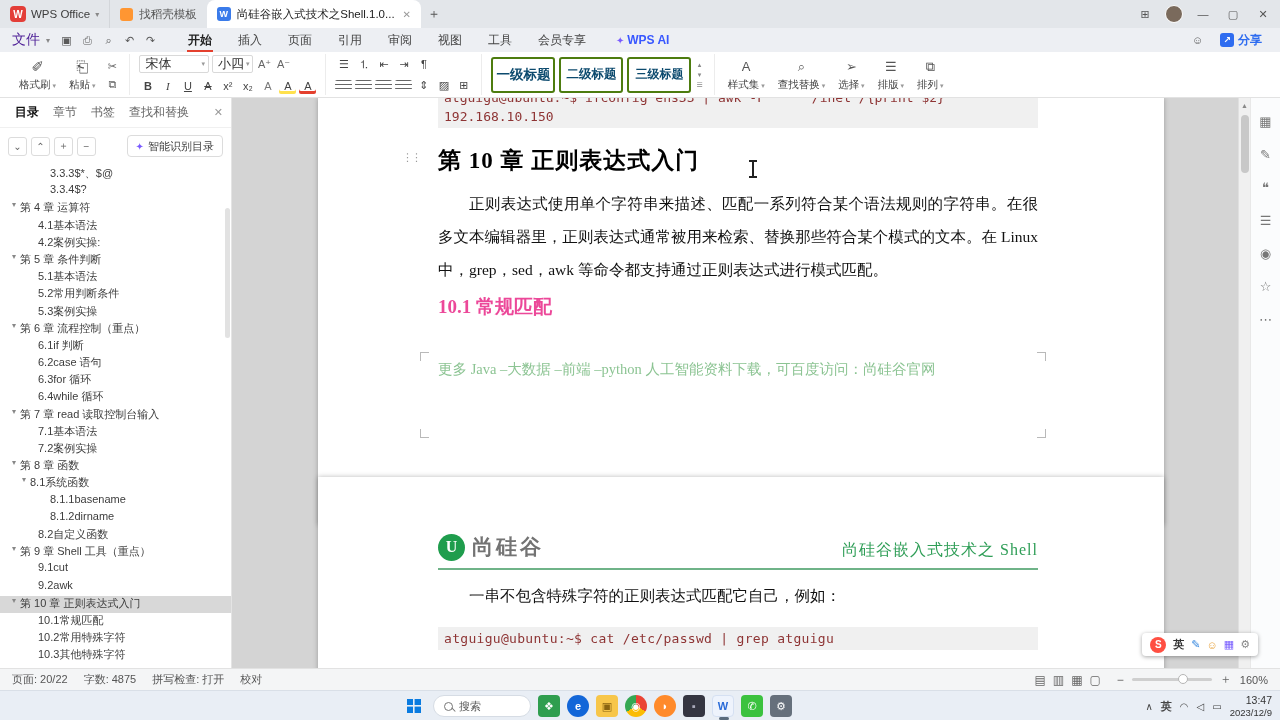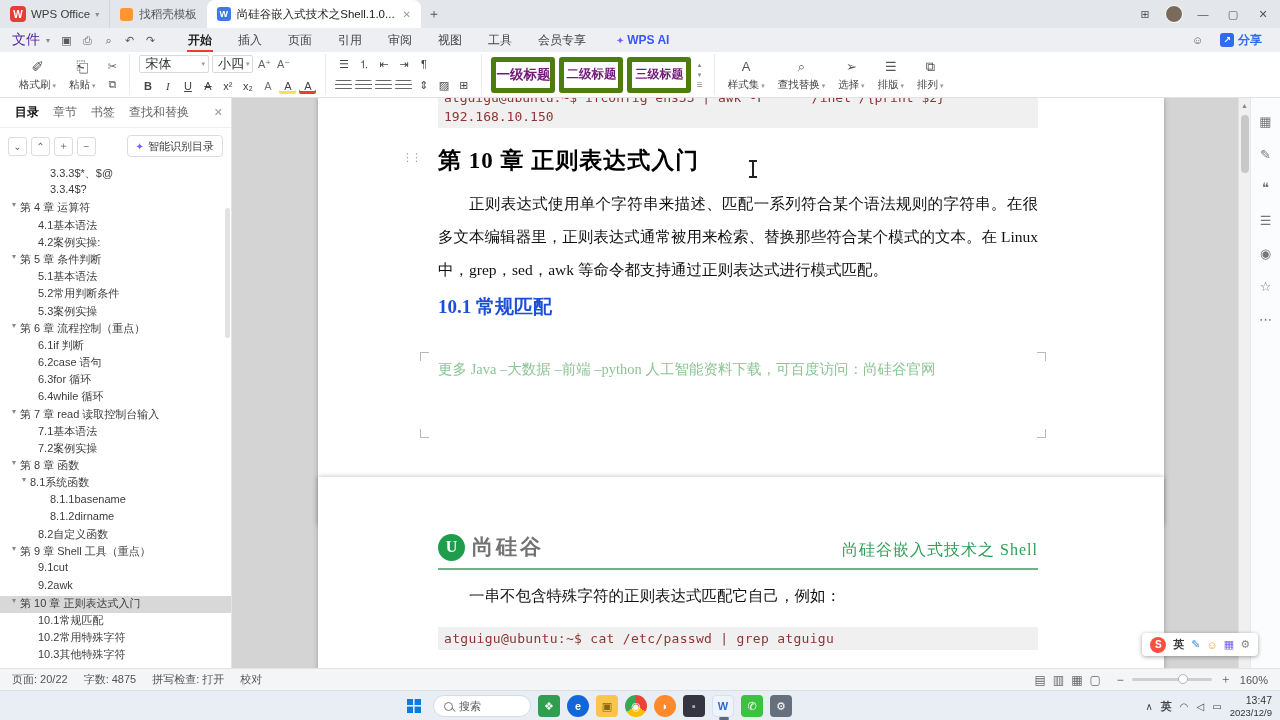--- a/index.html
+++ b/index.html
@@ -58,21 +58,21 @@
 .fb.bold{font-weight:bold}
 .fb.italic{font-style:italic;font-family:"Liberation Serif","DejaVu Serif",serif}
 .fb.underl{text-decoration:underline}
 .fb.strike{text-decoration:line-through}
 .fb.wipe{color:#777}
 .fb.hl{box-shadow:inset 0 -3px 0 #ffe14d}
 .fb.color{box-shadow:inset 0 -3px 0 #e4402e}
 .fb.bars{width:14px;height:10px;background:repeating-linear-gradient(to bottom,#666 0 1.3px,transparent 1.3px 3.9px)}
 .g-styles{align-items:center;gap:3px}
 .gallery{display:flex;gap:4px;align-items:center}
-.style-card{width:64px;height:36px;border:5px solid #4d7c0f;border-radius:3px;display:grid;place-items:center;background:#fff;color:#701a75}
+.style-card{width:64px;height:36px;border:2px solid #4d7c0f;border-radius:3px;display:grid;place-items:center;background:#fff;color:#0c4a6e}
 .style-card.s1{font-weight:bold;font-size:13.5px}
 .style-card.s2{font-weight:bold;font-size:12.5px}
 .style-card.s3{font-weight:bold;font-size:12px}
 .gal-ctrl{display:flex;flex-direction:column;justify-content:center;gap:2px;color:#888;font-size:7px;padding:0 2px;text-align:center}
 .g-tools{border-right:none}
 .bigbtn.slim .bicon{font-size:13px}
 
 
 .main{flex:1;display:flex;min-height:0}
 .sidebar{width:232px;background:#fff;border-right:1px solid #e4e4e4;display:flex;flex-direction:column;position:relative;flex:0 0 auto}
@@ -101,21 +101,21 @@
 
 .docarea{flex:1;position:relative;background:#d4d4d4;overflow:hidden}
 .page{position:absolute;left:50%;transform:translateX(-50%);width:846px;background:#fff;box-shadow:0 0 5px rgba(0,0,0,.28);padding:0 126px 0 120px}
 .p1{top:0;height:427px;overflow:hidden}
 .p2{top:379px;height:300px;overflow:hidden}
 .codeblock{background:#f0f0f0;padding:2px 6px;font-family:"DejaVu Sans Mono","Liberation Mono",monospace;font-size:13px;line-height:19px;color:#8e3434}
 .p1 .codeblock{margin-top:-12px}
 .h1{margin-top:17px;font-family:"Liberation Serif","DejaVu Serif",serif;font-weight:bold;font-size:23px;color:#000;position:relative;letter-spacing:1px}
 .draghandle{position:absolute;left:-36px;top:6px;color:#9a9a9a;font-size:11px;letter-spacing:-2px;font-weight:normal}
 .bodytext{margin-top:11px;font-family:"Liberation Serif","DejaVu Serif",serif;font-size:15.5px;line-height:33px;text-align:justify;text-indent:2em;color:#111}
-.h2{margin-top:8px;font-family:"Liberation Serif","DejaVu Serif",serif;font-weight:bold;font-size:19px;color:#1d4ed8}
+.h2{margin-top:8px;font-family:"Liberation Serif","DejaVu Serif",serif;font-weight:bold;font-size:19px;color:#ec4899}
 .frame{position:relative;margin-top:32px;height:86px;padding-top:8px}
 .corner{position:absolute;width:9px;height:9px;border:0 solid #b9b9b9}
 .c-tl{left:-18px;top:0;border-left-width:1.5px;border-top-width:1.5px}
 .c-tr{right:-8px;top:0;border-right-width:1.5px;border-top-width:1.5px}
 .c-bl{left:-18px;bottom:0;border-left-width:1.5px;border-bottom-width:1.5px}
 .c-br{right:-8px;bottom:0;border-right-width:1.5px;border-bottom-width:1.5px}
 .wm{color:#8cc493;font-family:"Liberation Serif","DejaVu Serif",serif;font-size:14.5px;white-space:nowrap}
 .brandrow{margin-top:56px;display:flex;justify-content:space-between;align-items:flex-end}
 .logo{display:flex;align-items:center;gap:7px}
 .logo-circle{width:27px;height:27px;border-radius:50%;background:#1f9d4d;color:#fff;display:grid;place-items:center;font-weight:bold;font-size:16px;font-family:"Liberation Serif",serif}

